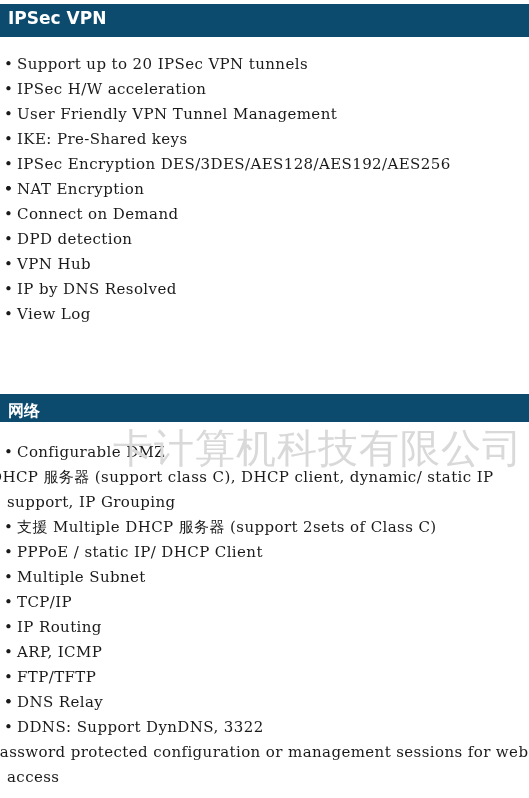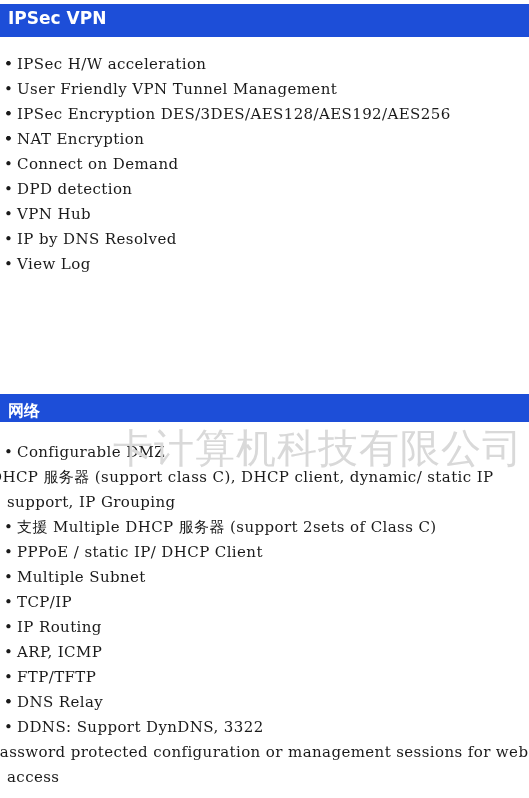--- a/index.html
+++ b/index.html
@@ -37,21 +37,21 @@
     z-index: 3;
     pointer-events: none;
     user-select: none;
   }
 
   
   .section-band {
     position: absolute;
     left: 0;
     width: 529px;
-    background: #1d4ed8;
+    background: #0c4a6e;
     z-index: 2;
   }
   .section-band .band-title {
     position: absolute;
     left: 8px;
     color: #ffffff;
     font-family: "DejaVu Sans", sans-serif;
     font-weight: bold;
     white-space: nowrap;
   }
@@ -113,31 +113,33 @@
   .spec-item.wrapped .bullet { left: 4px; }
 </style>
 </head>
 <body>
 
 <div class="page">
 
   <ul class="spec-list" id="list-ipsec">
     <li class="spec-item">
       <span class="bullet">•</span>
+      <span class="item-text">Support up to 20 IPSec VPN tunnels</span>
     </li>
     <li class="spec-item">
       <span class="bullet">•</span>
       <span class="item-text">IPSec H/W acceleration</span>
     </li>
     <li class="spec-item">
       <span class="bullet">•</span>
       <span class="item-text">User Friendly VPN Tunnel Management</span>
     </li>
     <li class="spec-item">
       <span class="bullet">•</span>
+      <span class="item-text">IKE: Pre-Shared keys</span>
     </li>
     <li class="spec-item">
       <span class="bullet">•</span>
       <span class="item-text">IPSec Encryption DES/3DES/AES128/AES192/AES256</span>
     </li>
     <li class="spec-item">
       <span class="bullet">•</span>
     </li>
     <li class="spec-item">
       <span class="bullet">•</span>

